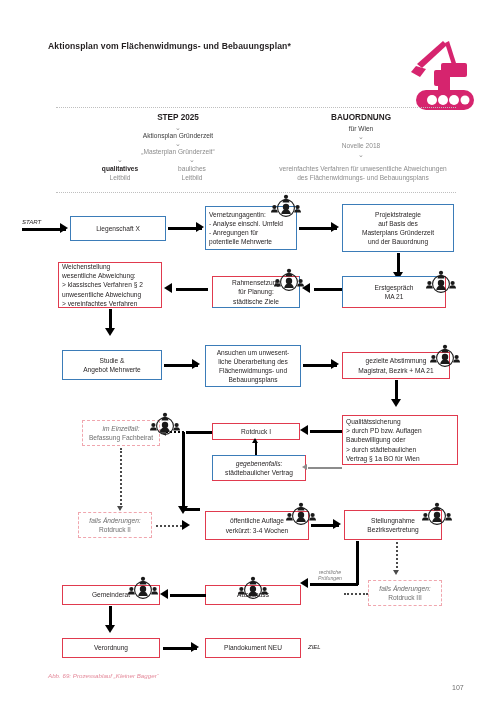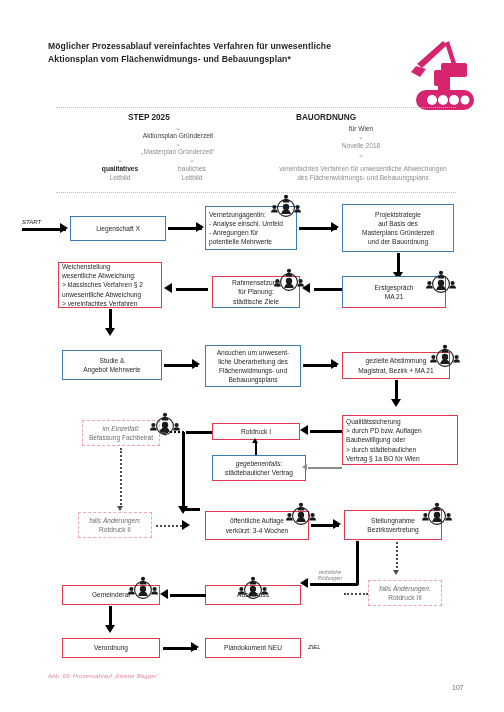--- a/index.html
+++ b/index.html
@@ -22,21 +22,21 @@
   .title div{white-space:nowrap;}
 
   
   .logo{position:absolute;left:408px;top:36px;width:72px;height:74px;}
 
   
   .band{
     position:absolute;left:56px;top:107px;width:400px;height:84px;
     border-top:1px dotted #bfbfbf;border-bottom:1px dotted #bfbfbf;
   }
-  .col-head{position:absolute;font-size:8.2px;font-weight:bold;text-align:left;}
+  .col-head{position:absolute;font-size:8.2px;font-weight:bold;text-align:center;}
   .band-txt{position:absolute;font-size:6.6px;color:#3c3c3c;text-align:center;line-height:8.6px;}
   .chev{position:absolute;font-size:7px;color:#8d8d8d;text-align:center;}
 
   
   .box{
     position:absolute;box-sizing:border-box;
     display:flex;align-items:center;justify-content:center;
     text-align:center;font-size:6.6px;line-height:9.2px;color:#231f20;
     background:#fff;padding:2px 3px;
   }
@@ -92,21 +92,20 @@
 
   
   .people{position:absolute;width:30px;height:24px;}
 </style>
 </head>
 <body>
 
 <div class="page">
 
   <div class="title">
-    <div>Möglicher Prozessablauf vereinfachtes Verfahren für unwesentliche</div>
     <div>Aktionsplan vom Flächenwidmungs- und Bebauungsplan*</div>
   </div>
 
   <div class="logo">
     <svg width="72" height="74" viewBox="0 0 72 74">
       <g fill="#d6246e">
         <path d="M8 30 L3 36 L12 41 L18 33 Z"></path>
         <path d="M9 28 L35 5 L39 9 L14 32 Z"></path>
         <path d="M37 7 L41 5 L48 27 L44 29 Z"></path>
         <rect x="33" y="27" width="26" height="14" rx="2"></rect>

